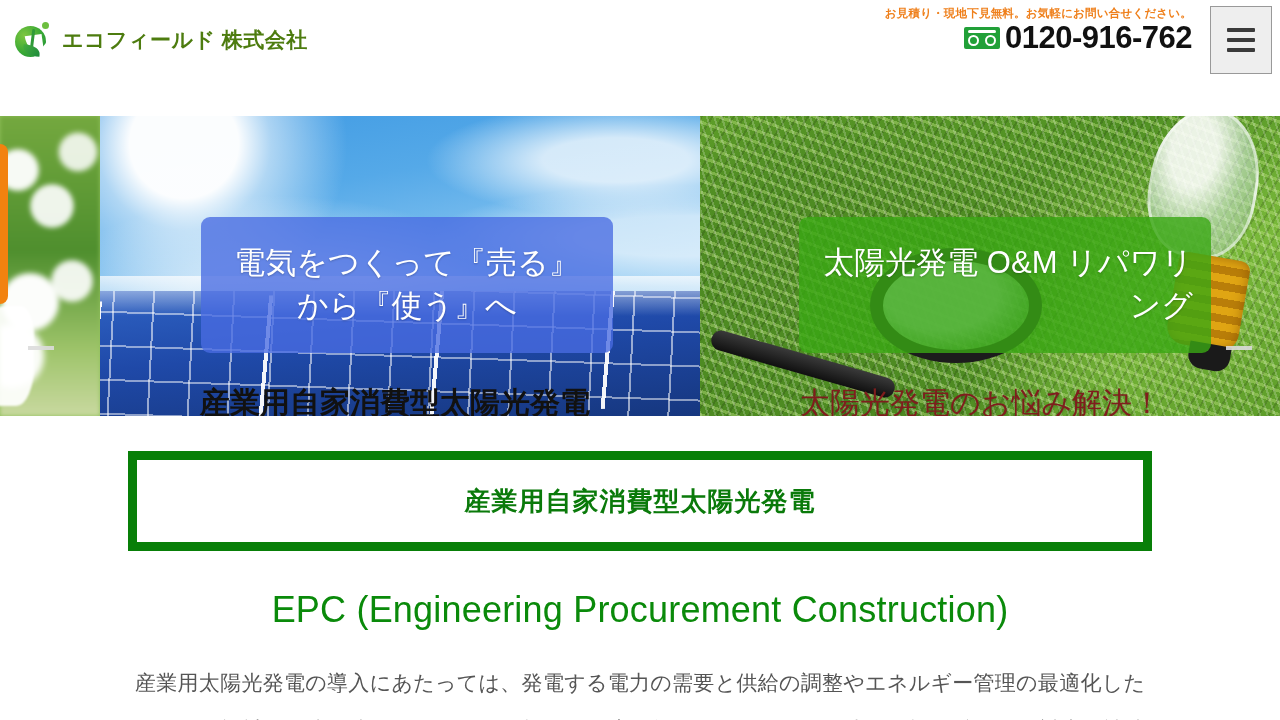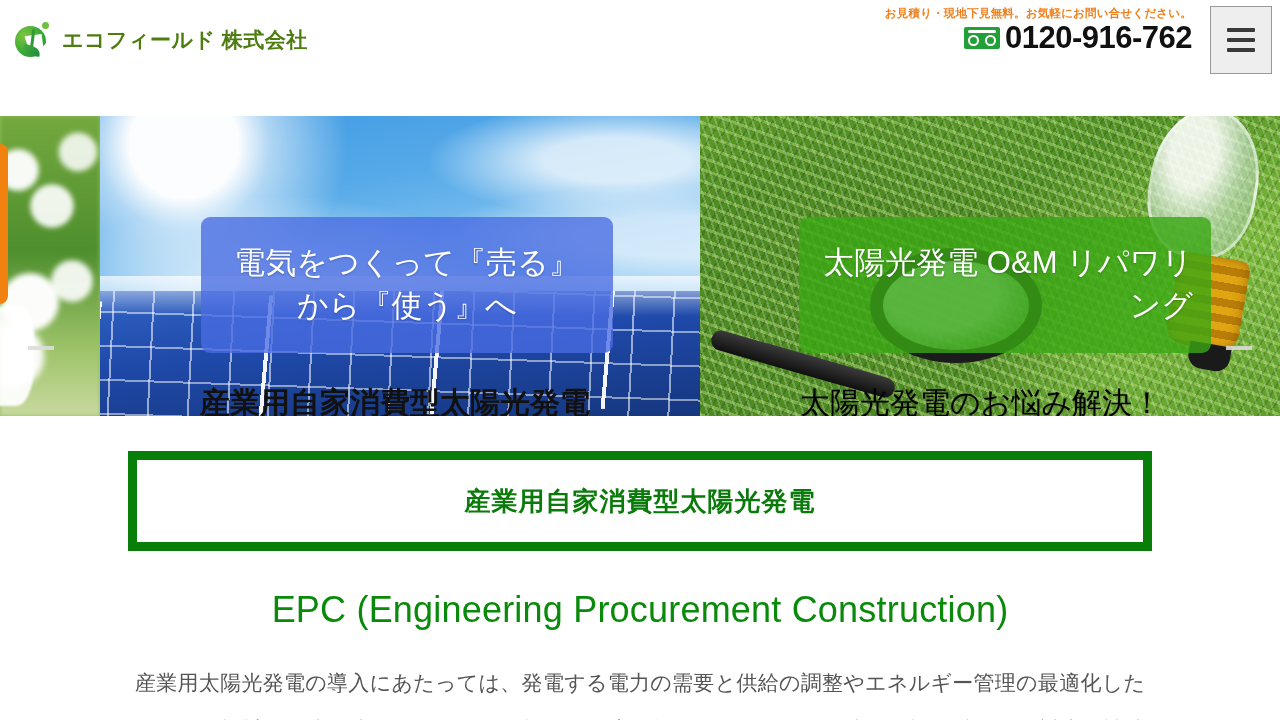--- a/index.html
+++ b/index.html
@@ -329,21 +329,21 @@
     font-weight: bold;
   }
   .hero-subtitle.dark {
     left: 200px; top: 266px;
     width: 400px;
     color: #111111;
   }
   .hero-subtitle.light {
     left: 800px; top: 266px;
     width: 410px;
-    color: #000000;
+    color: #7f1d1d;
     font-weight: normal;
     text-shadow: 0 1px 3px rgba(0,0,0,0.25);
   }
   .slider-arrow {
     position: absolute;
     top: 230px;
     width: 26px; height: 4px;
     background: rgba(220,220,220,0.9);
     cursor: pointer;
   }

